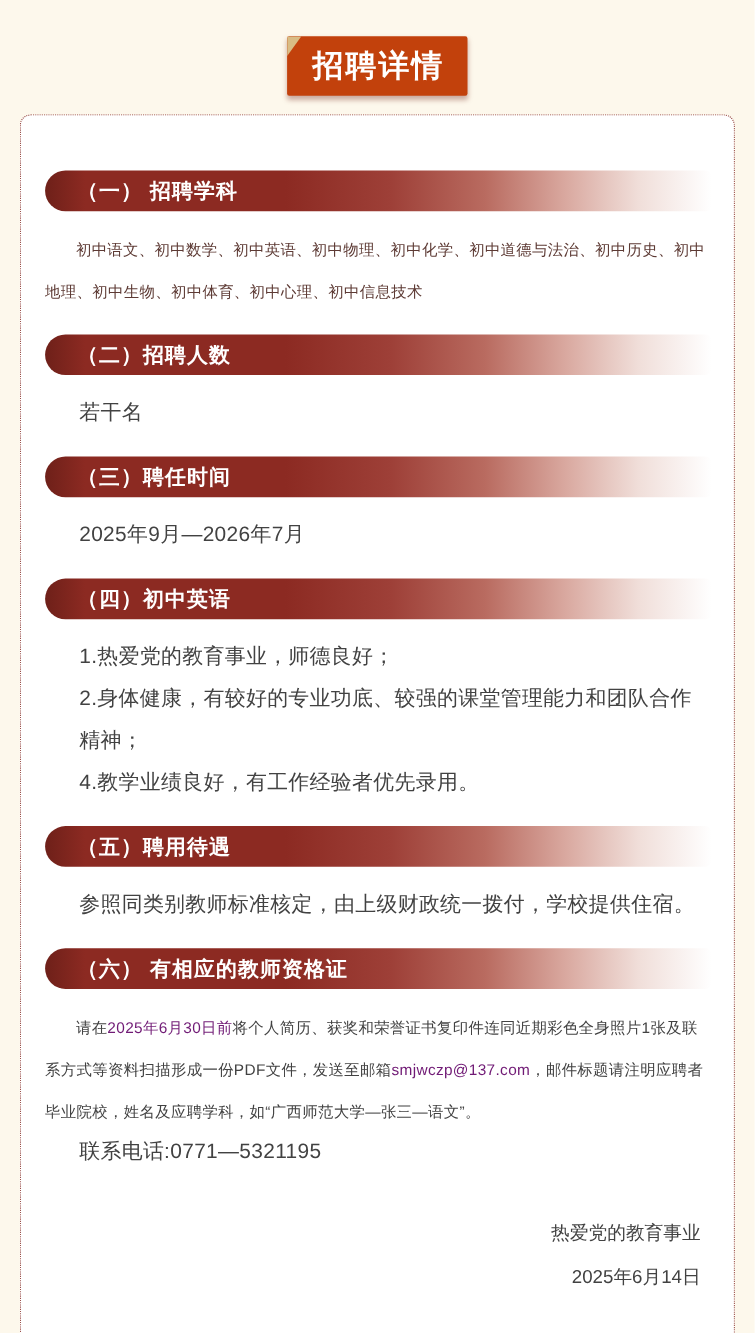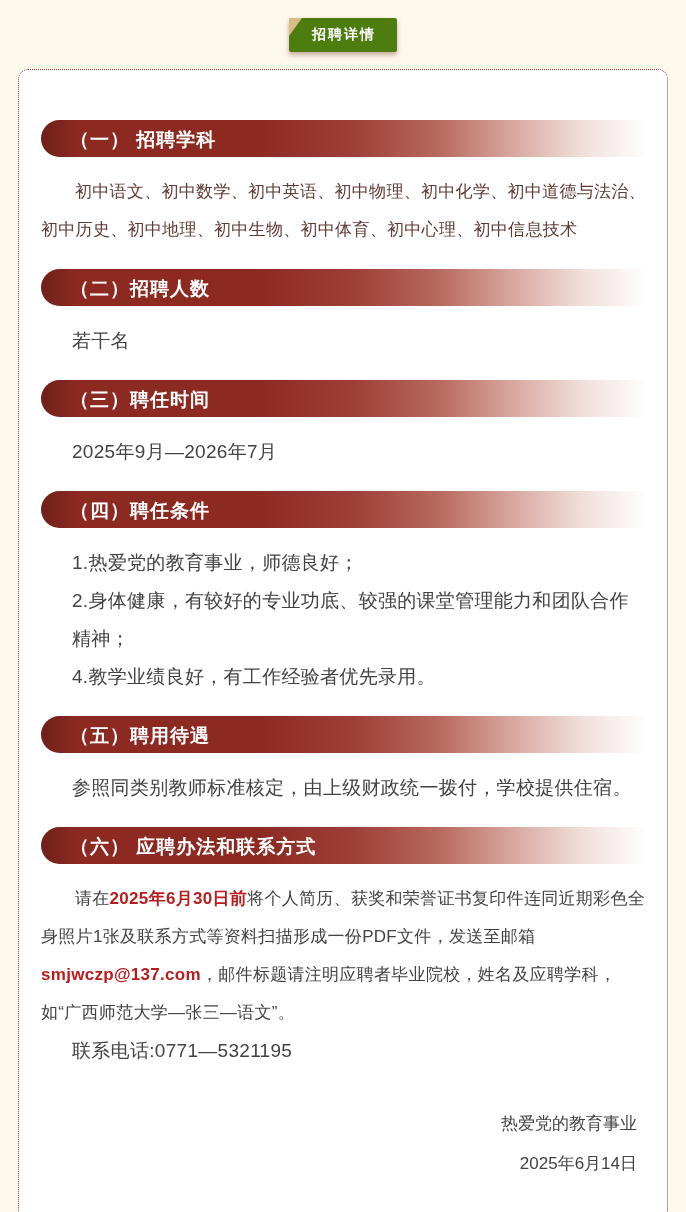--- a/index.html
+++ b/index.html
@@ -6,25 +6,25 @@
   html, body { width: 686px; height: 1212px; }
   body {
     background: #fdf8ec;
     font-family: "Liberation Sans", "DejaVu Sans", sans-serif;
     overflow: hidden;
     position: relative;
   }
   
   .badge {
     position: relative;
-    margin: 18px auto 0;
+    margin: 33px auto 0;
     width: fit-content;
-    background: #4d7c0f;
+    background: #c2410c;
     color: #ffffff;
-    font-size: 14px;
+    font-size: 28px;
     font-weight: bold;
     letter-spacing: 2px;
     padding: 8px 21px 8px 23px;
     border-radius: 2px;
     box-shadow: 0 3px 5px rgba(110, 25, 18, 0.35);
   }
   .badge .fold {
     position: absolute;
     left: 0; top: 0;
     width: 13px; height: 18px;
@@ -54,36 +54,36 @@
     font-weight: bold;
     letter-spacing: 1px;
     background: linear-gradient(90deg,
       #6e2019 0%, #8c2a22 6%, #8c2a22 36%,
       #9e4038 52%, #b96b60 66%, #d9a89f 78%,
       #f0ded9 89%, rgba(253,248,236,0) 100%);
   }
   section { margin-bottom: 20px; }
   .para {
     margin: 0 20px 0 22px;
-    font-size: 17px;
+    font-size: 14px;
     line-height: 38px;
     color: #424242;
     text-indent: 2em;
     letter-spacing: 0.3px;
   }
   .para.subjects { color: #5d3a34; }
   .line {
     margin: 0 20px 0 22px;
     padding-left: 31px;
     font-size: 19px;
     line-height: 38px;
     color: #424242;
     letter-spacing: 0.3px;
   }
-  .hl { color: #b91c1c; font-weight: bold; }
+  .hl { color: #701a75; font-weight: normal; }
   .signature {
     margin: 34px 30px 0 0;
     text-align: right;
     font-size: 17px;
     line-height: 40px;
     color: #424242;
   }
 </style>
 </head>
 <body>
@@ -104,33 +104,33 @@
     <div class="sec-h">（二）招聘人数</div>
     <p class="line">若干名</p>
   </section>
 
   <section>
     <div class="sec-h">（三）聘任时间</div>
     <p class="line">2025年9月—2026年7月</p>
   </section>
 
   <section>
-    <div class="sec-h">（四）聘任条件</div>
+    <div class="sec-h">（四）初中英语</div>
     <p class="line">1.热爱党的教育事业，师德良好；</p>
     <p class="line">2.身体健康，有较好的专业功底、较强的课堂管理能力和团队合作精神；</p>
     <p class="line">4.教学业绩良好，有工作经验者优先录用。</p>
   </section>
 
   <section>
     <div class="sec-h">（五）聘用待遇</div>
     <p class="line">参照同类别教师标准核定，由上级财政统一拨付，学校提供住宿。</p>
   </section>
 
   <section>
-    <div class="sec-h">（六） 应聘办法和联系方式</div>
+    <div class="sec-h">（六） 有相应的教师资格证</div>
     <p class="para"><span>请在</span><span class="hl">2025年6月30日前</span><span>将个人简历、获奖和荣誉证书复印件连同近期彩色全身照片1张及联系方式等资料扫描形成一份PDF文件，发送至邮箱</span><span class="hl">smjwczp@137.com</span><span>，邮件标题请注明应聘者毕业院校，姓名及应聘学科，如“广西师范大学—张三—语文”。</span></p>
     <p class="line">联系电话:0771—5321195</p>
   </section>
 
   <div class="signature">
     <div>热爱党的教育事业</div>
     <div>2025年6月14日</div>
   </div>
 
 </div>

